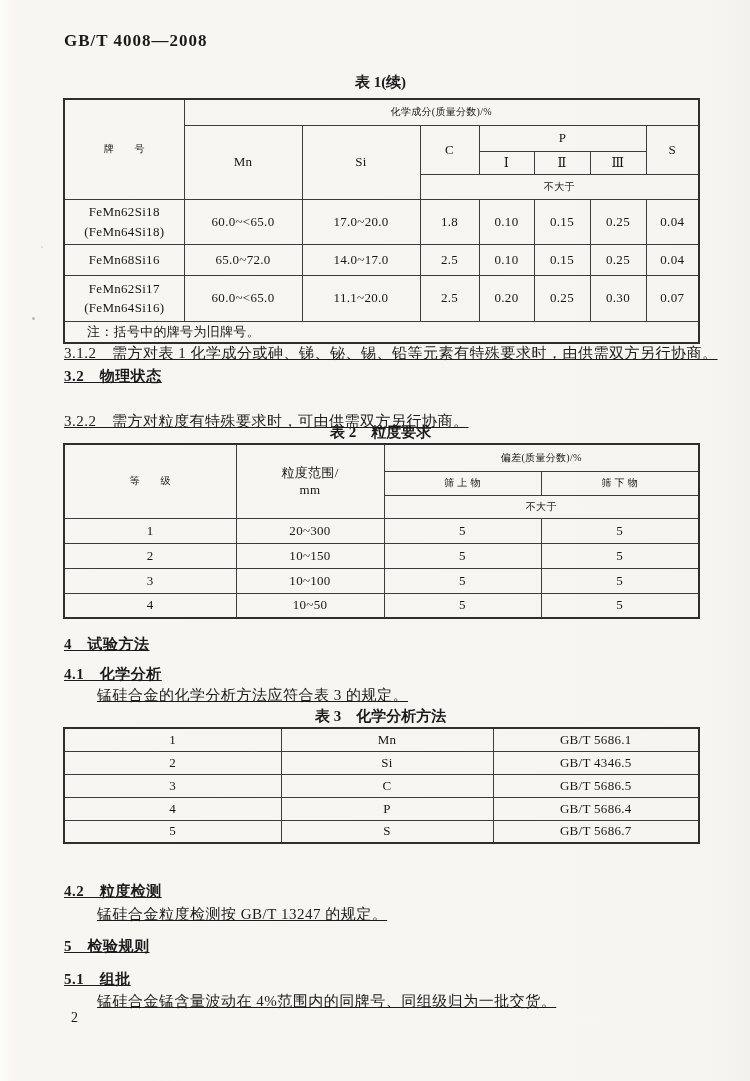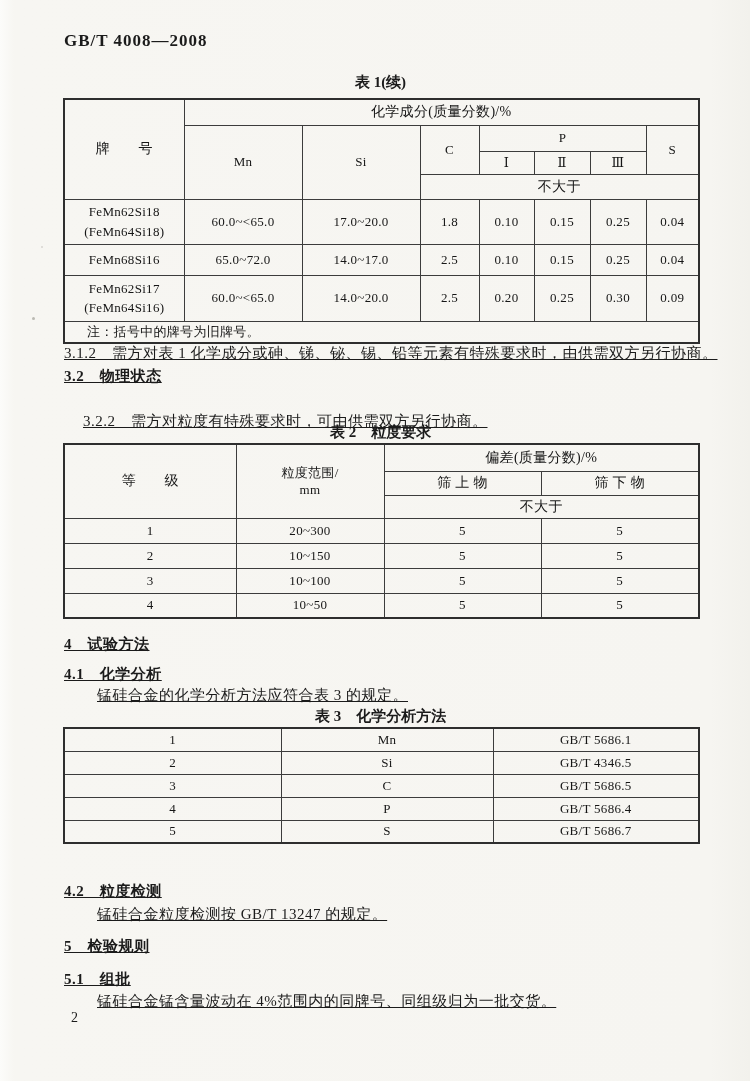--- a/index.html
+++ b/index.html
@@ -15,21 +15,21 @@
   .para { position:absolute; left:64px; font-size:15px; white-space:nowrap; letter-spacing:0.5px;text-decoration:underline; }
   .para.indent { left:97px; }
   .para.bold { font-weight:bold; }
   .page-num { position:absolute; left:71px; top:1010px; font-size:14px; }
 
   table.tbl { position:absolute; left:63px; width:635px; border-collapse:collapse; table-layout:fixed; border:2px solid #2e2e2e; }
   table.tbl td {
     border:1px solid #3c3c3c; text-align:center; vertical-align:middle;
     padding:0; font-size:13px; color:#161616; letter-spacing:0.3px;
   }
-  table.tbl td.cjk { font-size:14px;margin-top:22px; }
+  table.tbl td.cjk { font-size:10px;margin-top:22px; }
   table.tbl td.note-cell { text-align:left; padding-left:22px; font-weight:normal; }
   .two-line { line-height:1.5; }
   #t1 { top:98px; }
   #t1 tr.hr1 { height:26px; } #t1 tr.hr2 { height:26px; } #t1 tr.hr3 { height:23px; } #t1 tr.hr4 { height:25px; }
   #t1 tr.dr1 { height:45px; } #t1 tr.dr2 { height:31px; } #t1 tr.dr3 { height:46px; } #t1 tr.nr { height:22px; }
   #t2 { top:443px; }
   #t2 tr.hr1 { height:27px; } #t2 tr.hr2 { height:24px; } #t2 tr.hr3 { height:23px; }
   #t2 tr.dr { height:25px; }
   #t3 { top:727px; }
   #t3 tr.hr1 { height:30px; }
@@ -97,36 +97,36 @@
         <td>0.15</td>
         <td>0.25</td>
         <td>0.04</td>
       </tr>
       <tr class="dr3">
         <td>
           <div class="two-line">FeMn62Si17</div>
           <div class="two-line">(FeMn64Si16)</div>
         </td>
         <td>60.0~&lt;65.0</td>
-        <td>14.0~20.0</td>
+        <td>11.1~20.0</td>
         <td>2.5</td>
         <td>0.20</td>
         <td>0.25</td>
         <td>0.30</td>
-        <td>0.09</td>
+        <td>0.07</td>
       </tr>
       <tr class="nr">
         <td colspan="8" class="note-cell">注：括号中的牌号为旧牌号。</td>
       </tr>
     </tbody>
   </table>
 
   <div class="para" style="top:344px;">3.1.2　需方对表 1 化学成分或砷、锑、铋、锡、铅等元素有特殊要求时，由供需双方另行协商。</div>
   <div class="para bold" style="top:367px;">3.2　物理状态</div>
-  <div class="para" style="top:412px;margin-left:19px;">3.2.2　需方对粒度有特殊要求时，可由供需双方另行协商。</div>
+  <div class="para" style="top:412px;">3.2.2　需方对粒度有特殊要求时，可由供需双方另行协商。</div>
 
   <div class="tbl-title" style="top:423px;">表 2　粒度要求</div>
   <table class="tbl" id="t2">
     <colgroup>
       <col style="width:172px">
         <col style="width:148px">
         <col style="width:157px">
         <col style="width:158px">
     </colgroup>
     <tbody>

